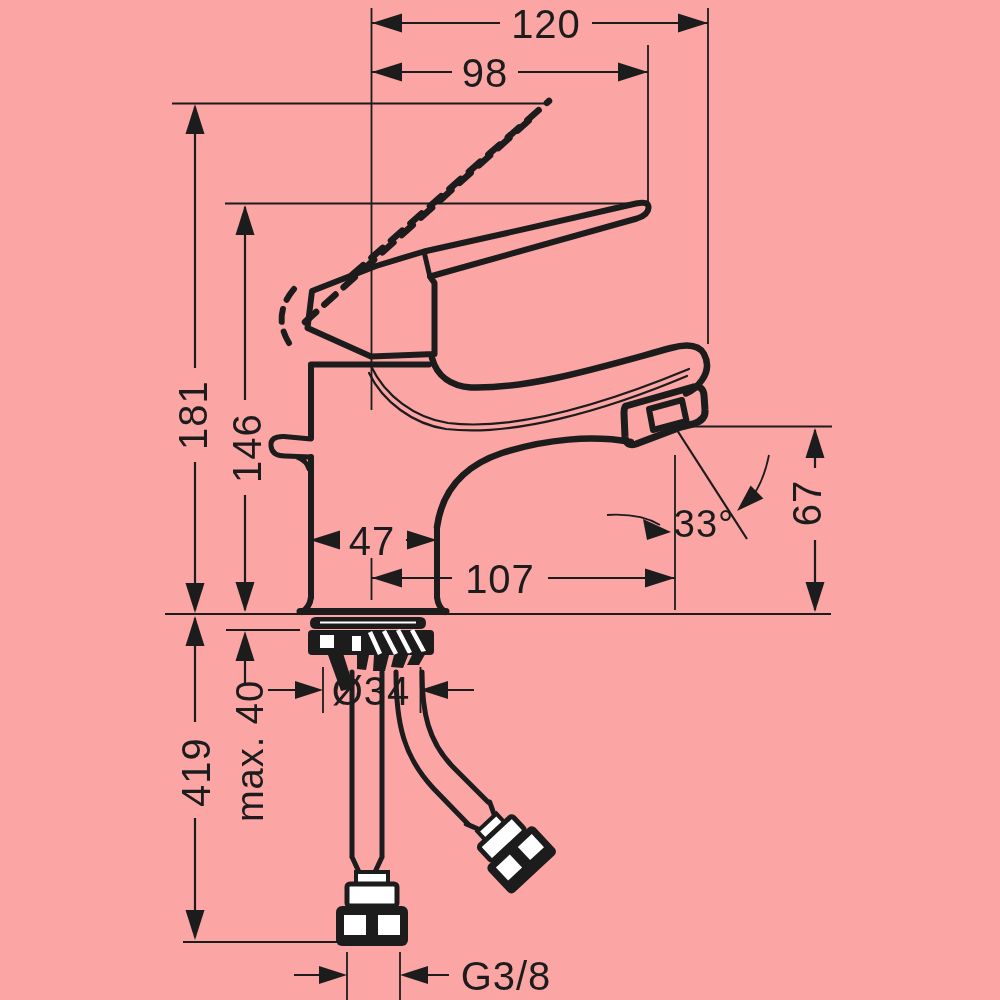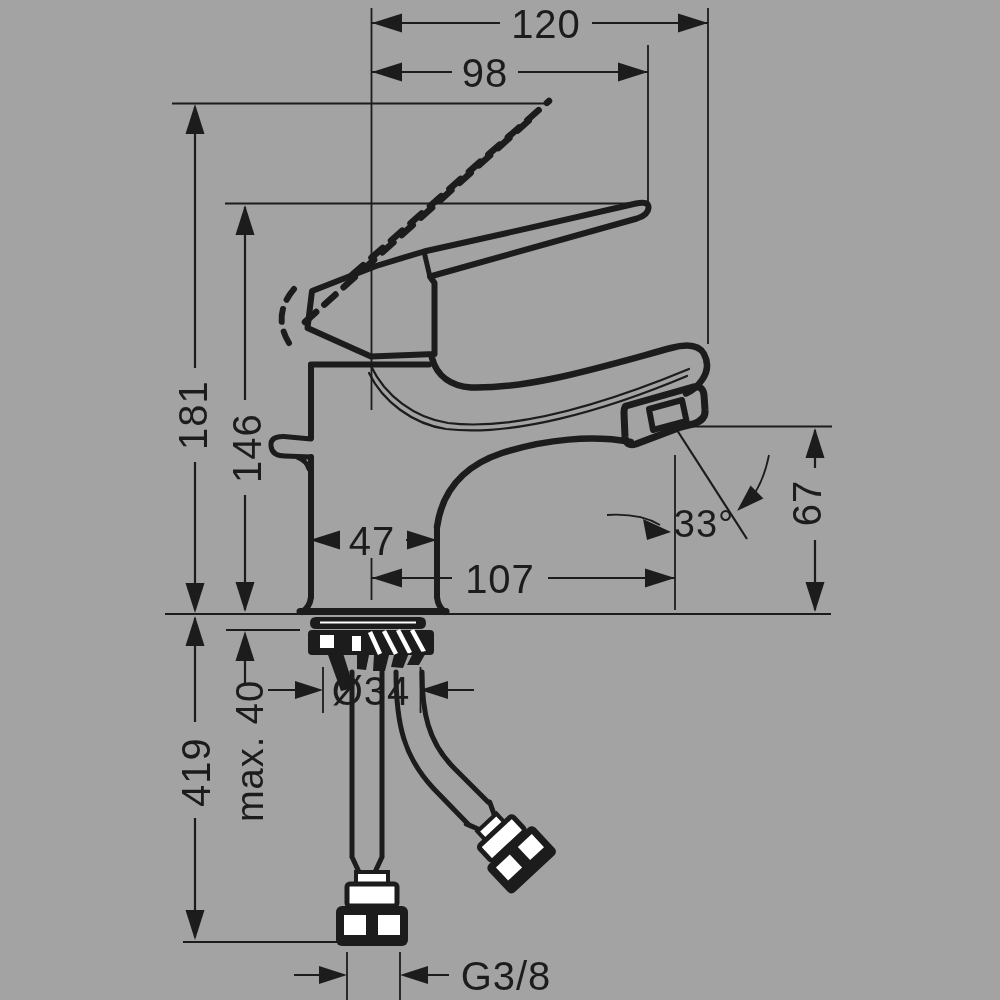--- a/index.html
+++ b/index.html
@@ -1,16 +1,16 @@
 <!DOCTYPE html>
 <html><head>
 <meta charset="utf-8">
 <style>
   html,body{margin:0;padding:0;background:#ffffff;}
-  .canvas{width:1000px;height:1000px;background:#a3a3a3;position:relative;overflow:hidden;}
+  .canvas{width:1000px;height:1000px;background:#fca5a5;position:relative;overflow:hidden;}
   svg{display:block;}
   text{font-family:"Liberation Sans", sans-serif;font-weight:400;fill:#1c1c1c;letter-spacing:1px;}
   .dim-text{font-size:40px;}
   .dim-text-sm{font-size:38px;}
   .outline{stroke:#1c1c1c;fill:none;stroke-linecap:round;stroke-linejoin:round;}
   .thin{stroke:#1c1c1c;stroke-width:1.8;fill:none;}
   .dimline{stroke:#1c1c1c;stroke-width:2.2;fill:none;}
   .arrow{fill:#1c1c1c;stroke:none;}
   .blackfill{fill:#1c1c1c;stroke:none;}
   .whiteline{stroke:#ffffff;fill:none;}

